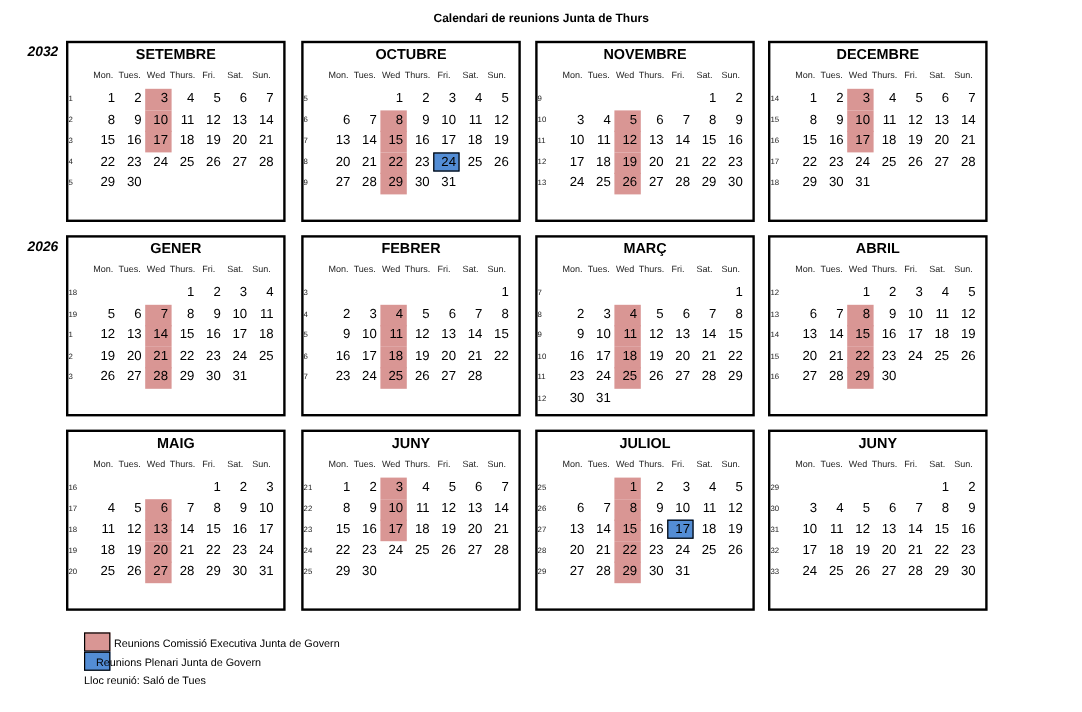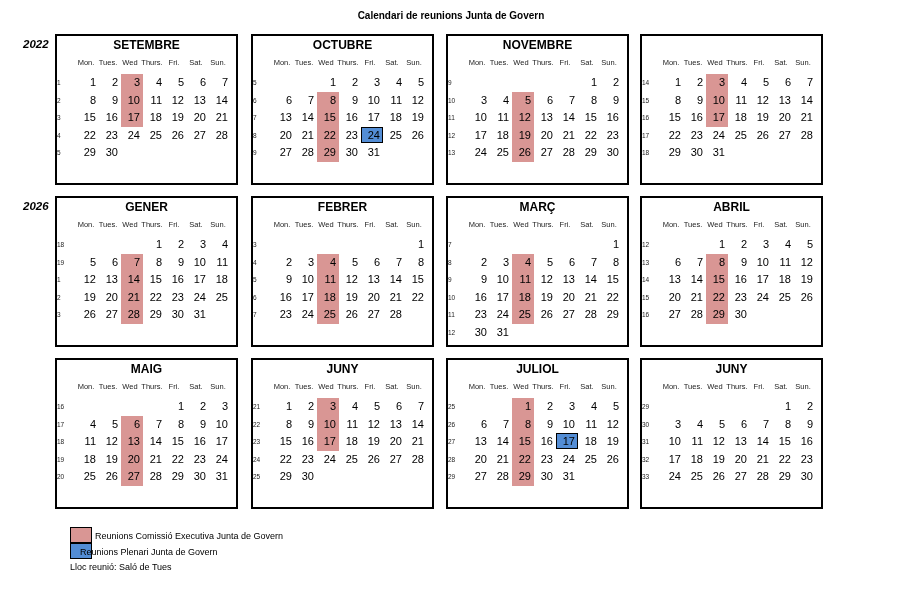--- a/index.html
+++ b/index.html
@@ -15,22 +15,22 @@
   .day { position:absolute; width:22px; text-align:right; font-size:11px; line-height:16px; height:16px; padding-right:0; box-sizing:border-box; }
   .day span { display:inline-block; padding-right:3px; }
   .hl-pink { background:#d99694; }
   .hl-blue { background:#538dd5; outline:1.5px solid #000; outline-offset:-1px; }
   .legend { position:absolute; left:70px; font-size:9px; }
   .swatch { position:absolute; left:70px; width:22px; height:16px; border:1px solid #000; box-sizing:border-box; }
 </style>
 </head>
 <body>
 
-<div class="title">Calendari de reunions Junta de Govern</div>
-<div class="year" style="top:38px;">2022</div>
+<div class="title">Calendari de reunions Junta de Thurs</div>
+<div class="year" style="top:38px;">2032</div>
 <div class="year" style="top:200px;">2026</div>
 
 <div id="calendar">
     <div class="month" style="left: 55px; top: 34px;">
       <div class="mname">SETEMBRE</div>
       <div class="dow" style="left: 18px;">Mon.</div>
       <div class="dow" style="left: 40px;">Tues.</div>
       <div class="dow" style="left: 62px;">Wed</div>
       <div class="dow" style="left: 84px;">Thurs.</div>
       <div class="dow" style="left: 106px;">Fri.</div>
@@ -157,20 +157,21 @@
       <div class="day" style="left: 152px; top: 90.5px;"><span>23</span></div>
       <div class="day" style="left: 20px; top: 108px;"><span>24</span></div>
       <div class="day" style="left: 42px; top: 108px;"><span>25</span></div>
       <div class="day hl-pink" style="left: 64px; top: 108px; height: 18px;"><span>26</span></div>
       <div class="day" style="left: 86px; top: 108px;"><span>27</span></div>
       <div class="day" style="left: 108px; top: 108px;"><span>28</span></div>
       <div class="day" style="left: 130px; top: 108px;"><span>29</span></div>
       <div class="day" style="left: 152px; top: 108px;"><span>30</span></div>
     </div>
     <div class="month" style="left: 640px; top: 34px;">
+      <div class="mname">DECEMBRE</div>
       <div class="dow" style="left: 18px;">Mon.</div>
       <div class="dow" style="left: 40px;">Tues.</div>
       <div class="dow" style="left: 62px;">Wed</div>
       <div class="dow" style="left: 84px;">Thurs.</div>
       <div class="dow" style="left: 106px;">Fri.</div>
       <div class="dow" style="left: 128px;">Sat.</div>
       <div class="dow" style="left: 150px;">Sun.</div>
       <div class="wk" style="top: 43px;">14</div>
       <div class="wk" style="top: 60.5px;">15</div>
       <div class="wk" style="top: 78px;">16</div>

